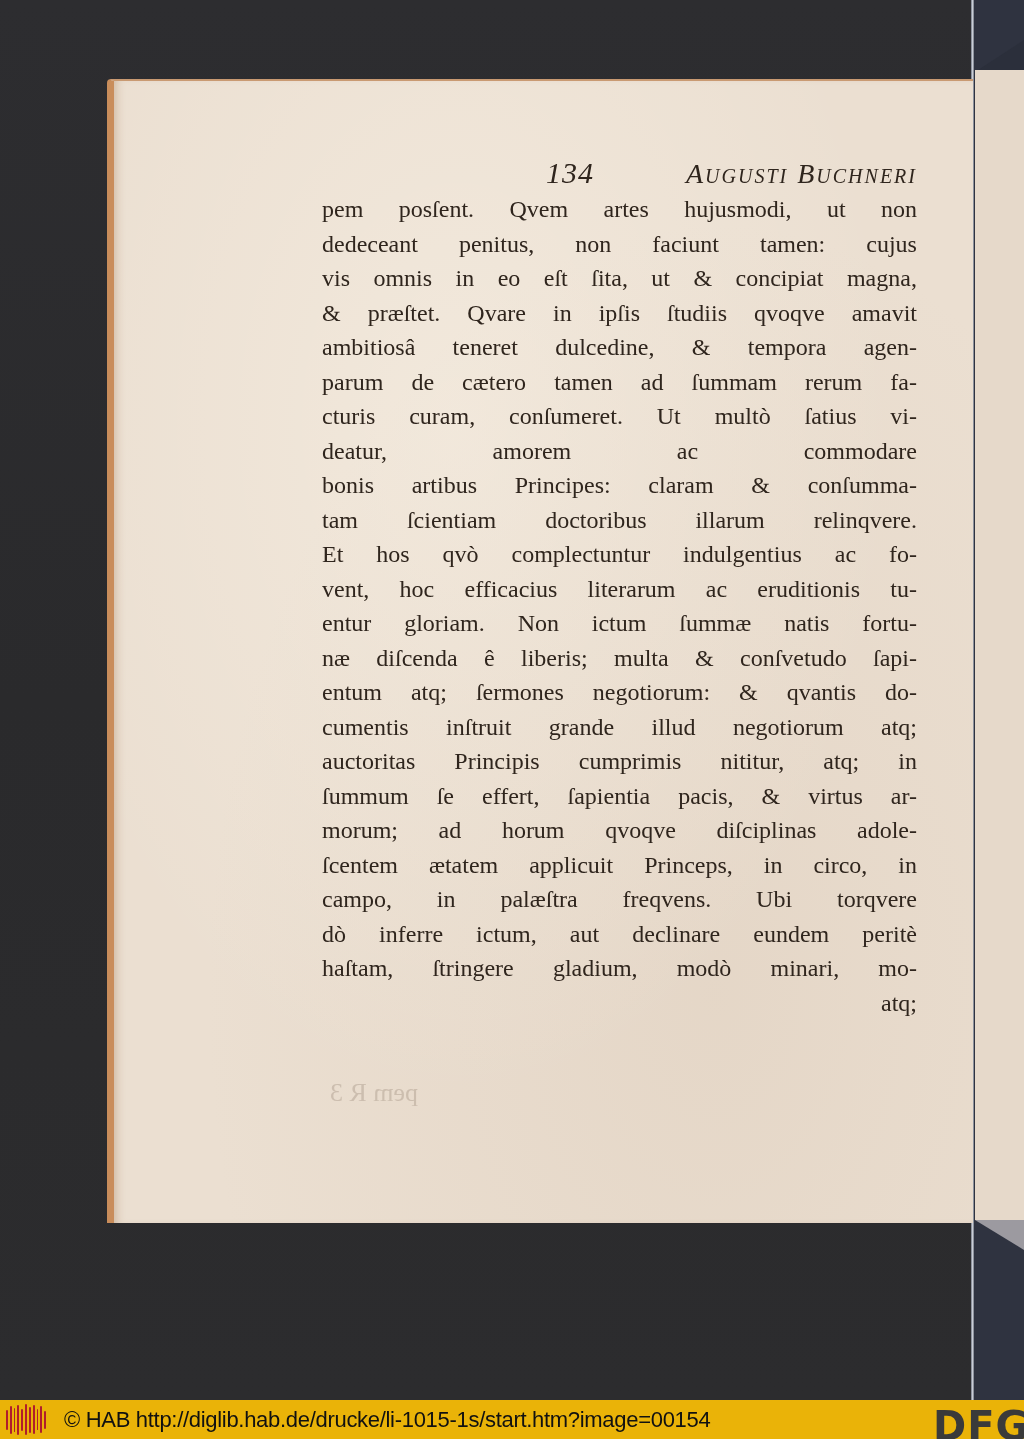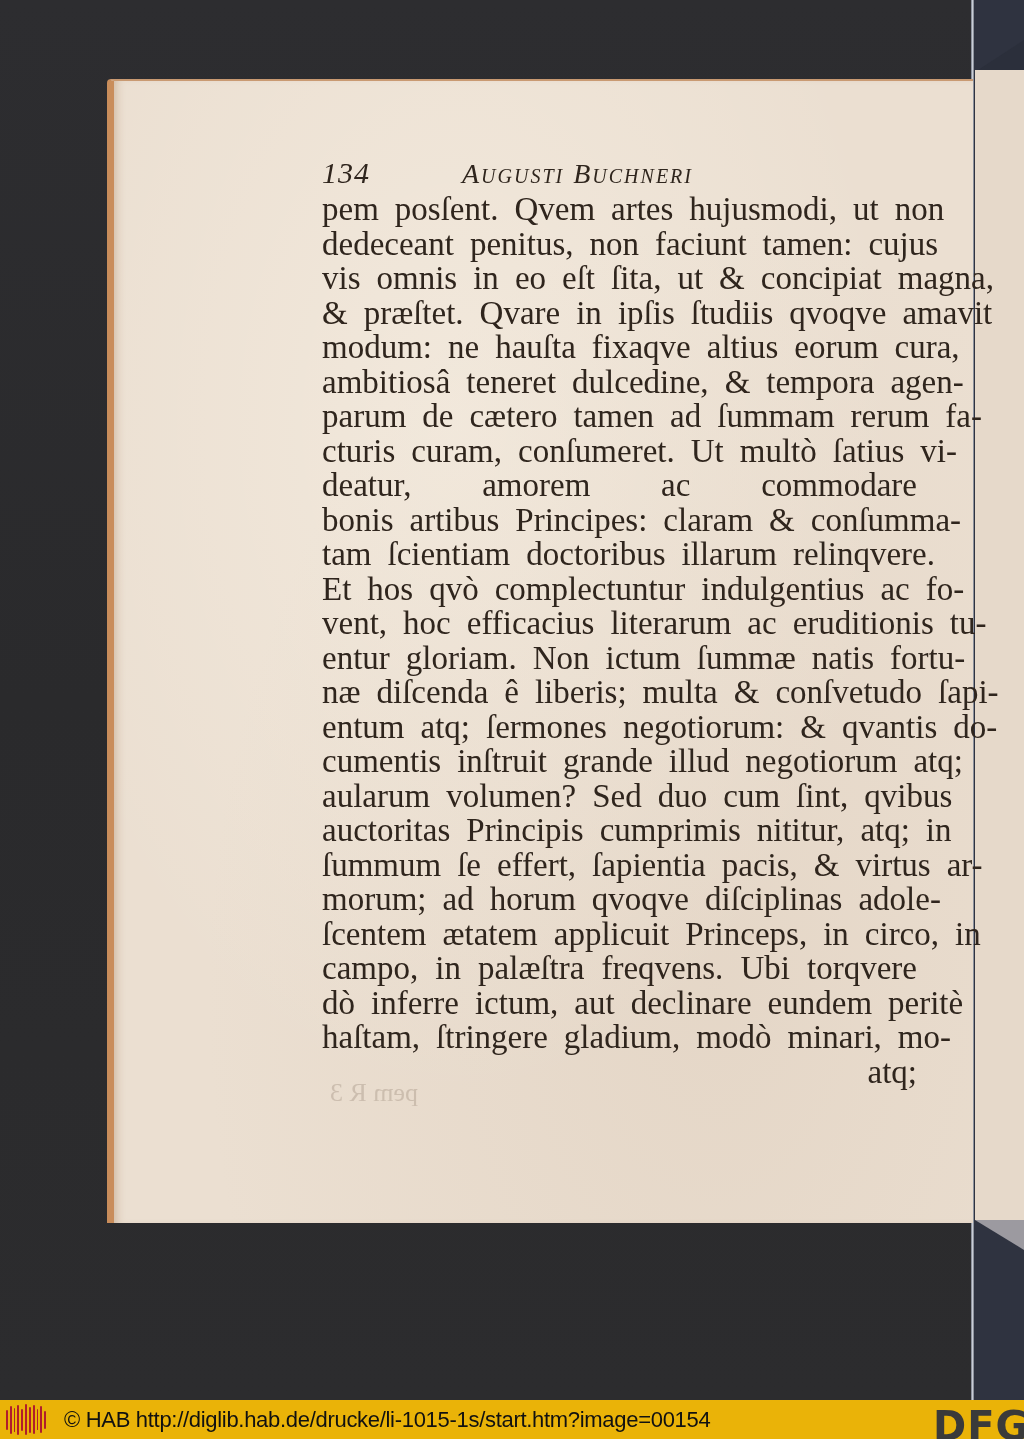--- a/index.html
+++ b/index.html
@@ -51,29 +51,30 @@
         radial-gradient(ellipse at 70% 80%, rgba(210,190,170,0.25), rgba(0,0,0,0) 60%);
     }
     .text-block {
       position: absolute; left: 322px; top: 156px; width: 595px;
       color: #2f251d;
       font-family: "Liberation Serif", "DejaVu Serif", serif;
     }
     .running-head {
       display: flex; align-items: baseline; height: 36px;
       font-style: italic;
+      justify-content: flex-end;
     }
     .page-number {
       font-size: 30px; font-style: italic; width: 140px; letter-spacing: 1px;
     }
     .header-title {
       font-size: 28px; letter-spacing: 2px; font-variant: small-caps; 
     }
     .line {
-      font-size: 33px; line-height: 34.5px; height: 34.5px;
+      font-size: 24px; line-height: 34.5px; height: 34.5px;
       text-align: justify; text-align-last: justify;
       white-space: nowrap; overflow: visible;
       display: flex; justify-content: space-between; gap: 16px;
     }
     .line span.w { display: inline-block; }
     .line.last { justify-content: flex-end; }
     .catchword-ghost {
       position: absolute; left: 330px; top: 1078px; font-size: 26px;
       color: rgba(120,100,85,0.25); font-family: "Liberation Serif", serif;
       transform: scaleX(-1);
@@ -154,29 +155,20 @@
       </div>
       <div class="line">
         <span class="w">&amp;</span>
         <span class="w">præſtet.</span>
         <span class="w">Qvare</span>
         <span class="w">in</span>
         <span class="w">ipſis</span>
         <span class="w">ſtudiis</span>
         <span class="w">qvoqve</span>
         <span class="w">amavit</span>
-      </div>
-      <div class="line">
-        <span class="w">modum:</span>
-        <span class="w">ne</span>
-        <span class="w">hauſta</span>
-        <span class="w">fixaqve</span>
-        <span class="w">altius</span>
-        <span class="w">eorum</span>
-        <span class="w">cura,</span>
       </div>
       <div class="line">
         <span class="w">ambitiosâ</span>
         <span class="w">teneret</span>
         <span class="w">dulcedine,</span>
         <span class="w">&amp;</span>
         <span class="w">tempora</span>
         <span class="w">agen-</span>
       </div>
       <div class="line">
@@ -265,29 +257,20 @@
         <span class="w">qvantis</span>
         <span class="w">do-</span>
       </div>
       <div class="line">
         <span class="w">cumentis</span>
         <span class="w">inſtruit</span>
         <span class="w">grande</span>
         <span class="w">illud</span>
         <span class="w">negotiorum</span>
         <span class="w">atq;</span>
-      </div>
-      <div class="line">
-        <span class="w">aularum</span>
-        <span class="w">volumen?</span>
-        <span class="w">Sed</span>
-        <span class="w">duo</span>
-        <span class="w">cum</span>
-        <span class="w">ſint,</span>
-        <span class="w">qvibus</span>
       </div>
       <div class="line">
         <span class="w">auctoritas</span>
         <span class="w">Principis</span>
         <span class="w">cumprimis</span>
         <span class="w">nititur,</span>
         <span class="w">atq;</span>
         <span class="w">in</span>
       </div>
       <div class="line">

